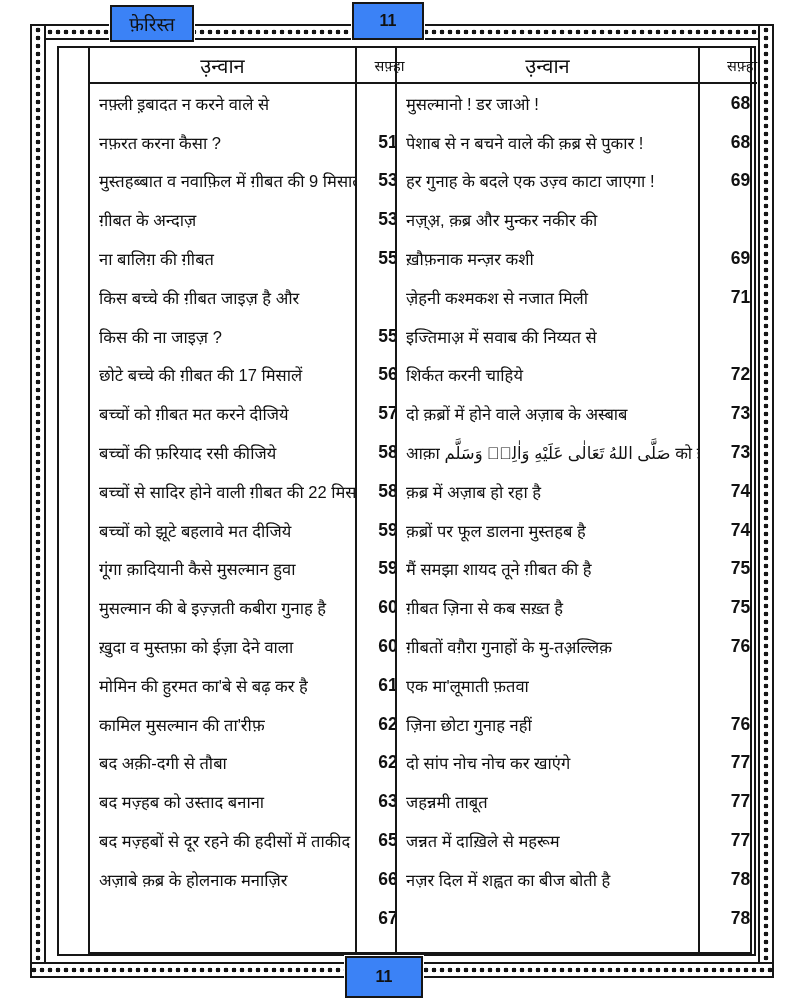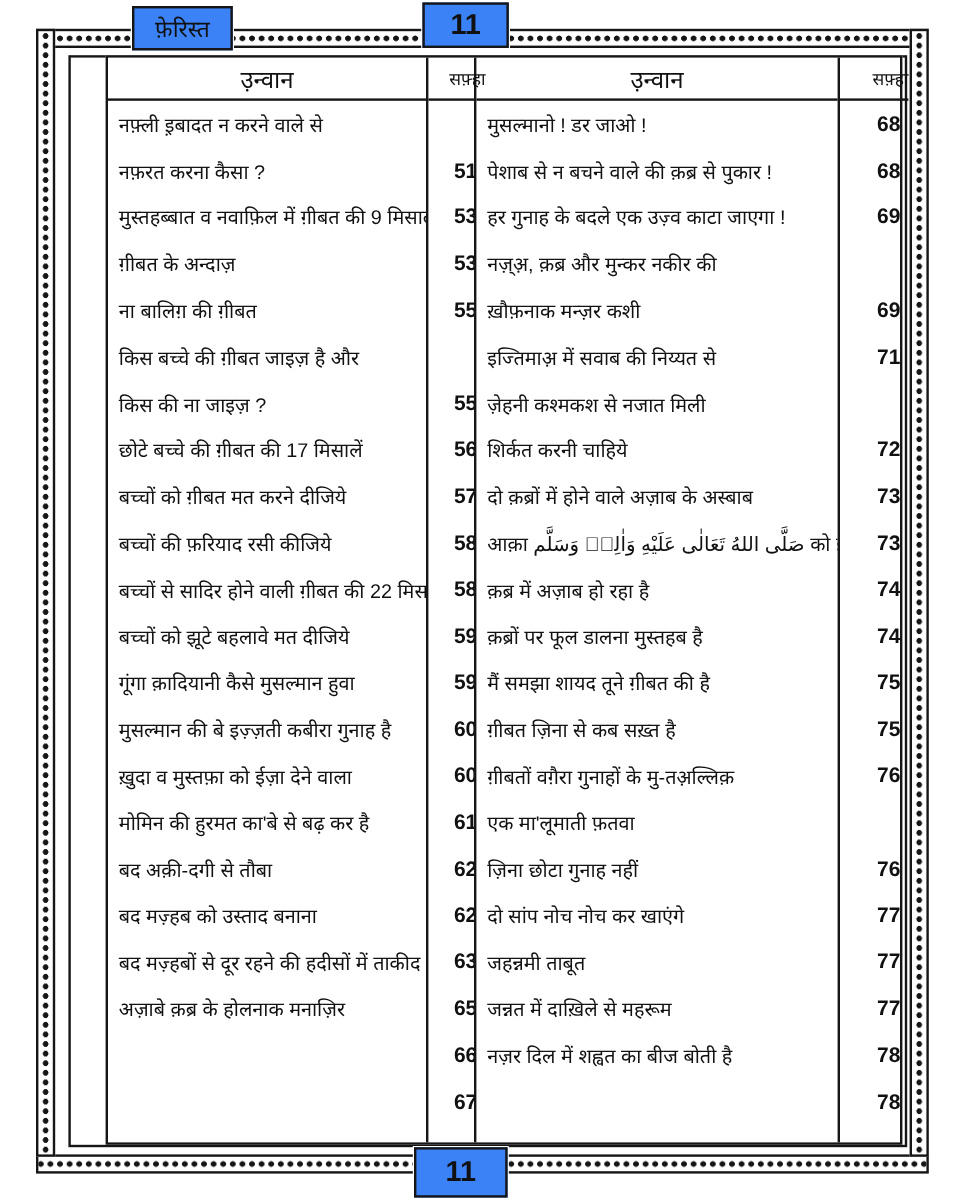--- a/index.html
+++ b/index.html
@@ -27,21 +27,21 @@
     position:absolute;left:57px;top:46px;right:44px;bottom:44px;
     border:2px solid #161616;
   }
 
   .corner-label{
     position:absolute;background:#3b82f6;border:2px solid #161616;
     display:flex;align-items:center;justify-content:center;z-index:5;
     box-shadow:0 0 0 1px #fff;
   }
   .fehrist-box{left:110px;top:5px;width:80px;height:33px;font-size:19px;}
-  .pagenum-box{font-weight:bold;font-size:24px;}
+  .pagenum-box{font-weight:bold;font-size:16px;}
   .pagenum-top{left:352px;top:2px;width:68px;height:34px;}
   .pagenum-bottom{left:345px;top:956px;width:74px;height:38px;}
 
   .toc-table{
     position:absolute;left:88px;top:46px;width:664px;height:908px;
     border:2px solid #161616;box-sizing:border-box;background:#fff;
     display:flex;flex-direction:row;z-index:2;
   }
   .col{box-sizing:border-box;height:100%;display:flex;flex-direction:column;}
   .col-sep{border-right:2px solid #161616;}
@@ -107,20 +107,21 @@
         <div class="row title">बच्चों को झूटे बहलावे मत दीजिये</div>
 
         <div class="row title">गूंगा क़ादियानी कैसे मुसल्मान हुवा</div>
 
         <div class="row title">मुसल्मान की बे इज़्ज़ती कबीरा गुनाह है</div>
 
         <div class="row title">ख़ुदा व मुस्तफ़ा को ईज़ा देने वाला</div>
 
         <div class="row title">मोमिन की हुरमत का'बे से बढ़ कर है</div>
 
+        <div class="row title">कामिल मुसल्मान की ता'रीफ़</div>
 
 
         <div class="row title">बद अक़ी-दगी से तौबा</div>
 
         <div class="row title">बद मज़्हब को उस्ताद बनाना</div>
 
         <div class="row title">बद मज़्हबों से दूर रहने की हदीसों में ताकीद</div>
 
         <div class="row title">अज़ाबे क़ब्र के होलनाक मनाज़िर</div>
       </div>
@@ -183,23 +184,23 @@
         <div class="row title">मुसल्मानो ! डर जाओ !</div>
 
         <div class="row title">पेशाब से न बचने वाले की क़ब्र से पुकार !</div>
 
         <div class="row title">हर गुनाह के बदले एक उज़्व काटा जाएगा !</div>
 
         <div class="row title">नज़्अ़, क़ब्र और मुन्कर नकीर की</div>
 
         <div class="row title">ख़ौफ़नाक मन्ज़र कशी</div>
 
+        <div class="row title">ज़ेहनी कश्मकश से नजात मिली</div>
+
         <div class="row title">इज्तिमाअ़ में सवाब की निय्यत से</div>
-
-        <div class="row title">ज़ेहनी कश्मकश से नजात मिली</div>
 
         <div class="row title">शिर्कत करनी चाहिये</div>
 
         <div class="row title">दो क़ब्रों में होने वाले अज़ाब के अस्बाब</div>
 
         <div class="row title">आक़ा صَلَّى اللهُ تَعَالٰى عَلَيْهِ وَاٰلِهٖ وَسَلَّم को इल्मे ग़ैब है</div>
 
         <div class="row title">क़ब्र में अज़ाब हो रहा है</div>
 
         <div class="row title">क़ब्रों पर फूल डालना मुस्तहब है</div>

